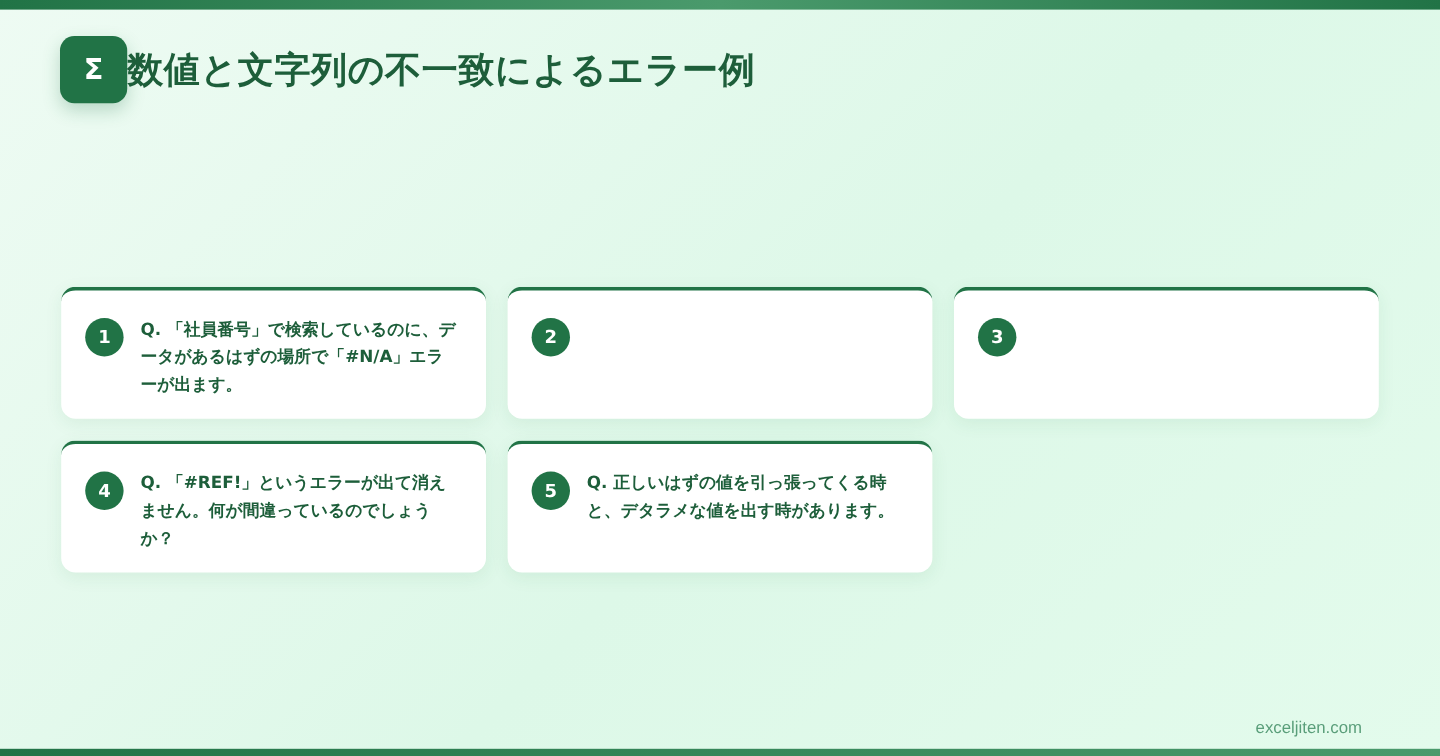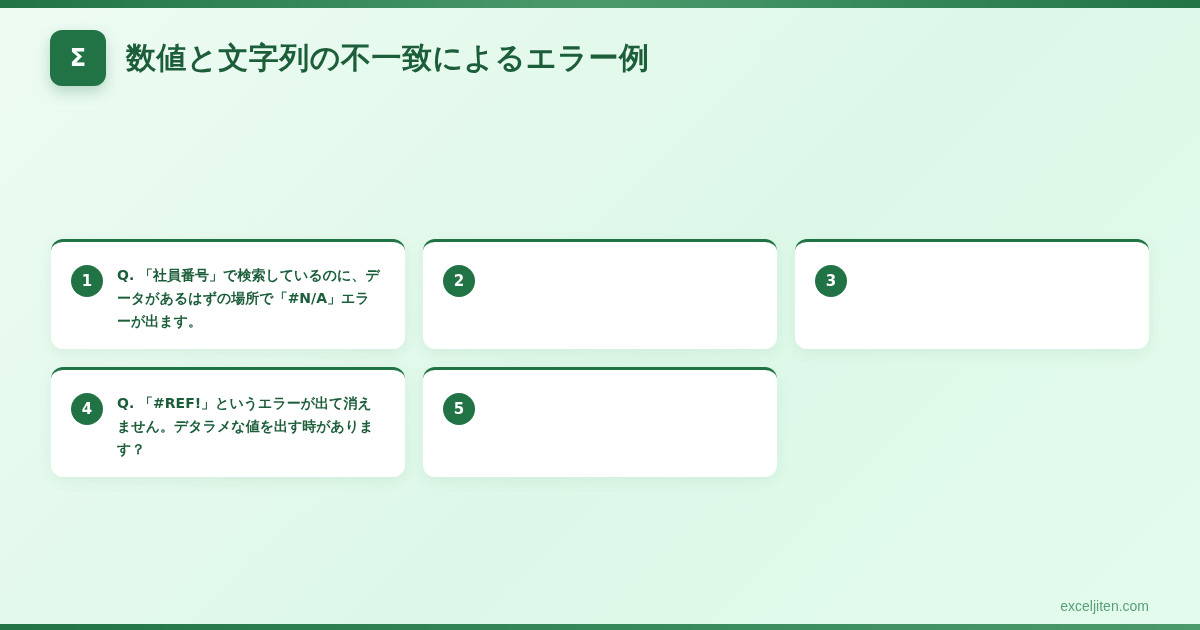--- a/index.html
+++ b/index.html
@@ -23,21 +23,20 @@
     display: flex; align-items: center;
   }
   .logo {
     width: 56px; height: 56px; border-radius: 12px;
     background: #217346;
     box-shadow: 0 6px 14px rgba(33,115,70,0.25);
     display: flex; align-items: center; justify-content: center;
     color: #ffffff; font-size: 24px; font-weight: bold;
   }
   .page-title {
-    margin-left: 20px;
     font-size: 30px; font-weight: bold; color: #1d5e3a;
     letter-spacing: 0.5px;
   }
   .cards {
     position: absolute; left: 51px; top: 239px;
     width: 1098px;
     display: grid;
     grid-template-columns: repeat(3, 354px);
     column-gap: 18px;
     row-gap: 18px;
@@ -58,21 +57,21 @@
     font-size: 15px; font-weight: bold;
     display: flex; align-items: center; justify-content: center;
     margin-top: 1px;
   }
   .question {
     margin-left: 14px;
     font-size: 14px; font-weight: bold; line-height: 23px;
     color: #1d5e3a;
   }
   .footer-domain {
-    position: absolute; right: 51px; top: 598px;
+    position: absolute; right: 65px; top: 598px;
     font-family: "Liberation Sans", sans-serif;
     font-size: 14px; color: #5a9e7a;
   }
 </style>
 </head>
 <body>
 
 <div class="top-bar"></div>
 
 <div class="header">
@@ -86,22 +85,23 @@
     <p class="question">Q. 「社員番号」で検索しているのに、データがあるはずの場所で「#N/A」エラーが出ます。</p>
   </div>
   <div class="card">
     <span class="badge">2</span>
   </div>
   <div class="card">
     <span class="badge">3</span>
   </div>
   <div class="card">
     <span class="badge">4</span>
-    <p class="question">Q. 「#REF!」というエラーが出て消えません。デタラメな値を出す時があります？</p>
+    <p class="question">Q. 「#REF!」というエラーが出て消えません。何が間違っているのでしょうか？</p>
   </div>
   <div class="card">
     <span class="badge">5</span>
+    <p class="question">Q. 正しいはずの値を引っ張ってくる時と、デタラメな値を出す時があります。</p>
   </div>
 </div>
 
 <div class="footer-domain">exceljiten.com</div>
 
 <div class="bottom-bar"></div>
 
 </body></html>

